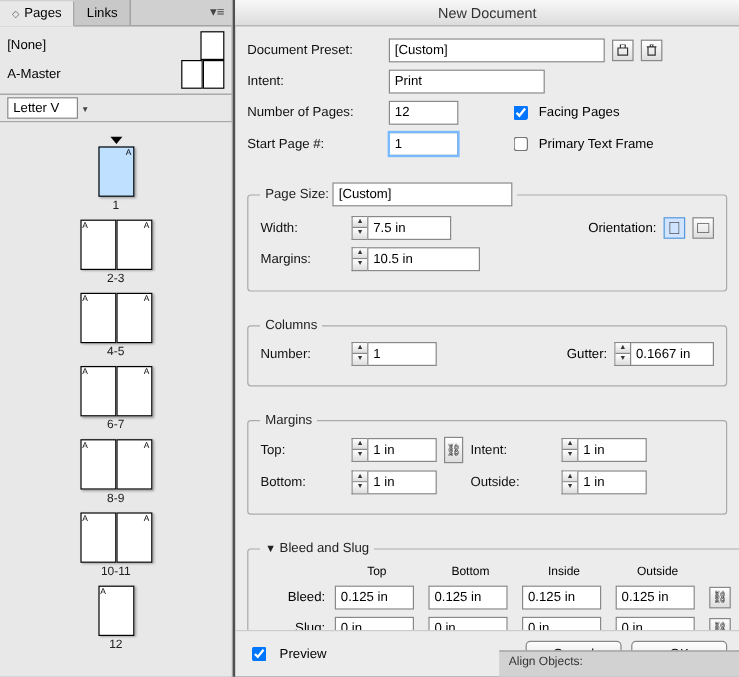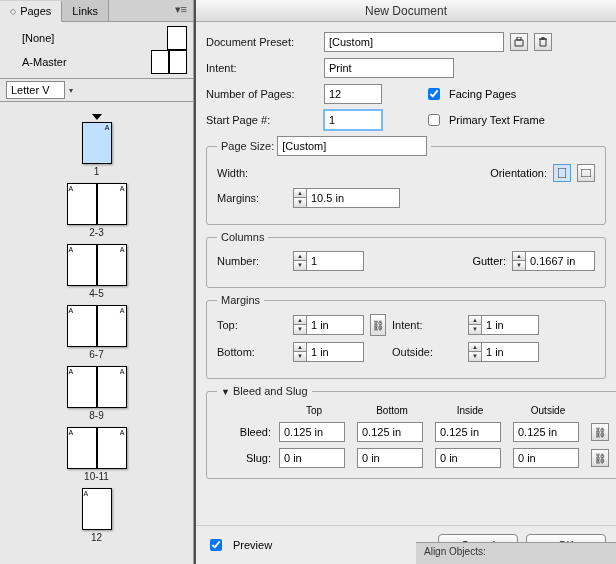--- a/index.html
+++ b/index.html
@@ -5,21 +5,21 @@
 * { box-sizing: border-box; font-family: "Lucida Grande", Arial, sans-serif; font-size: 11px; }
 body { margin: 0; background: #505050; width: 616px; height: 564px; overflow: hidden; position: relative; }
 
 
 .pages-panel { position: absolute; left: 0; top: 0; width: 194px; height: 564px; background: #e8e8e8; display: flex; flex-direction: column; border-right: 1px solid #999; }
 .panel-tabs { display: flex; background: #d0d0d0; border-bottom: 1px solid #999; height: 22px; align-items: stretch; }
 .panel-tab { padding: 3px 10px; border-right: 1px solid #999; background: #c8c8c8; display:flex; align-items:center; gap:4px; }
 .panel-tab.active { background: #e8e8e8; position:relative; top:1px; border-bottom:1px solid #e8e8e8;}
 .panel-tab .arrows { font-size: 8px; color:#666; }
 .panel-menu { margin-left:auto; padding:3px 6px; cursor:pointer; color:#444;}
-.masters { padding: 4px 6px; margin-left: 16px; }
+.masters { padding: 4px 6px; }
 .master-row { display:flex; justify-content:space-between; align-items:center; height: 24px; }
 .master-thumb-single { width: 20px; height: 24px; border:1px solid #000; background:#fff; }
 .master-thumb-double { display:flex; }
 .master-thumb-double .pg { width:18px; height:24px; border:1px solid #000; background:#fff; }
 .size-bar { border-top:1px solid #999; border-bottom:1px solid #999; padding:2px 6px; display:flex; align-items:center; gap:4px; }
 .size-select { height:18px; font-size:11px; background:#fff; border:1px solid #888; padding:0 14px 0 4px; appearance:none; }
 .size-arrow { font-size:8px; color:#444; }
 
 .thumbs-area { flex:1; overflow:auto; padding: 8px 0; text-align:center; background:#e8e8e8;}
 
@@ -43,21 +43,21 @@
 .select { height:20px; border:1px solid #888; background:#fff; padding:0 4px; appearance:none;}
 .select.wide { width: 180px; }
 .select.mid { width: 130px; }
 .txt { height:20px; border:1px solid #888; background:#fff; padding:0 4px; width:58px;}
 .txt.focused { outline:2px solid #7abaff; outline-offset:-1px; }
 .stepper { display:flex; }
 .stepper .btns { display:flex; flex-direction:column; border:1px solid #888; border-right:none;}
 .stepper .b { width:12px; height:9px; background:linear-gradient(#fff,#ddd); font-size:6px; text-align:center; line-height:9px; color:#333; cursor:pointer;}
 .stepper .b:first-child{border-bottom:1px solid #888;}
 .chk { width:12px;height:12px; }
-fieldset { border:1px solid #aaa; border-radius:3px; margin:6px 0; padding: 8px 10px 10px; }
+fieldset { border:1px solid #aaa; border-radius:3px; margin:22px 0; padding: 8px 10px 10px; }
 legend { padding: 0 4px; color:#222;}
 .icon-btn { width:18px;height:18px; border:1px solid #888; background:linear-gradient(#fff,#ddd); display:inline-flex; align-items:center; justify-content:center; font-size:10px; cursor:pointer;}
 .icon-btn.active { background:#d0e4ff; border-color:#5a9ad8;}
 .link-icon { width:16px;height:22px; border:1px solid #888; background:linear-gradient(#fff,#ddd); display:inline-flex; align-items:center; justify-content:center; font-size:10px; cursor:pointer;}
 
 .bleed-grid { display:grid; grid-template-columns: 54px 70px 70px 70px 70px 22px; gap:6px 8px; align-items:center; }
 .bleed-grid .hd { text-align:center; font-size:10px;}
 .bleed-grid .rlbl { text-align:right; }
 .bleed-grid input { width:66px; height:20px; border:1px solid #888; padding:0 4px;}
 
@@ -184,20 +184,27 @@
       <input class="txt focused" value="1" style="">
       <span style="width:30px"></span>
       <input type="checkbox" class="chk" style="">
       <span>Primary Text Frame</span>
     </div>
 
     <fieldset>
       <legend><span>Page Size:</span> <select class="select" style="width:150px"><option>[Custom]</option></select></legend>
       <div class="row">
         <span class="lbl sm">Width:</span>
+        <div class="stepper">
+            <div class="btns">
+              <div class="b">▲</div>
+              <div class="b">▼</div>
+            </div>
+            <input class="txt" style="width: 70px;" value="7.5 in">
+          </div>
         <span style="flex:1"></span>
         <span>Orientation:</span>
         <span class="icon-btn active">
             <svg width="8" height="10">
               <rect x="0" y="0" width="8" height="10" fill="none" stroke="#333"></rect>
             </svg>
           </span>
         <span class="icon-btn">
             <svg width="10" height="8">
               <rect x="0" y="0" width="10" height="8" fill="none" stroke="#333"></rect>

